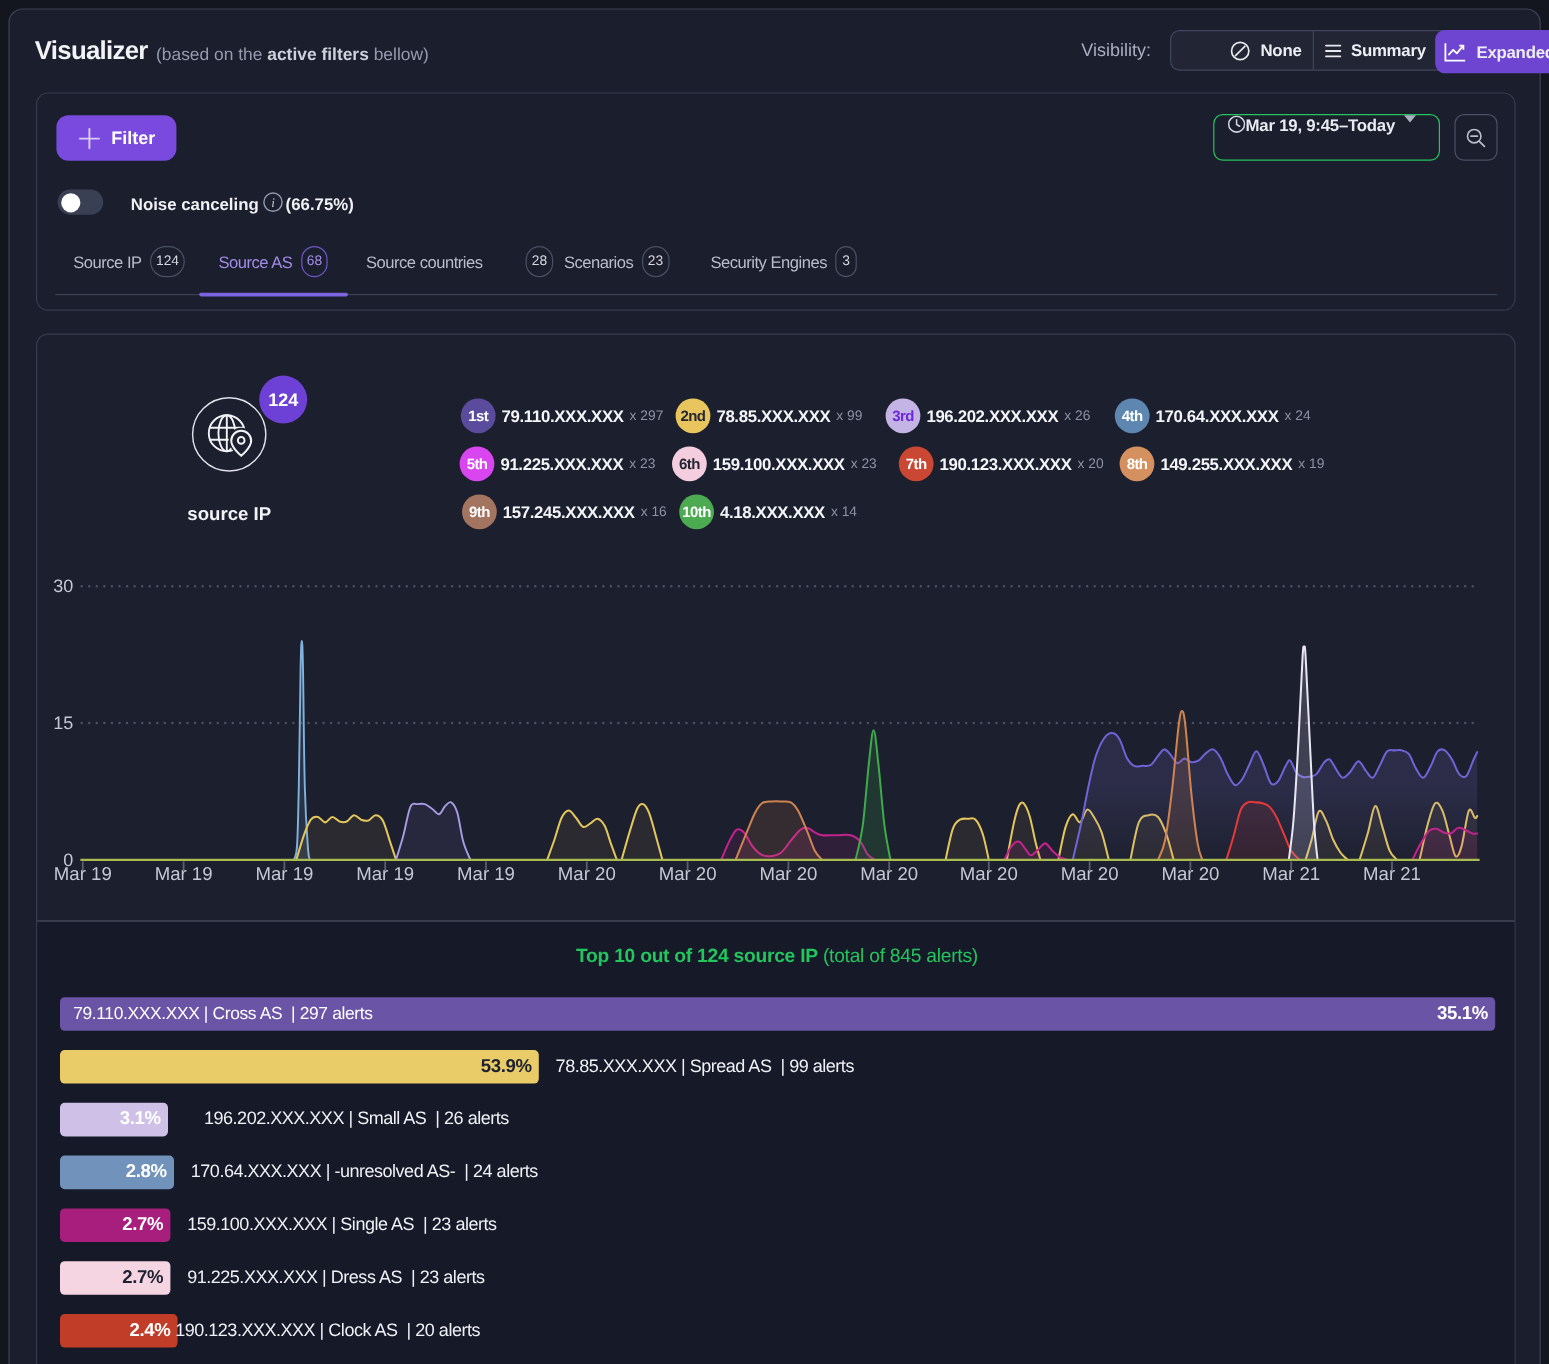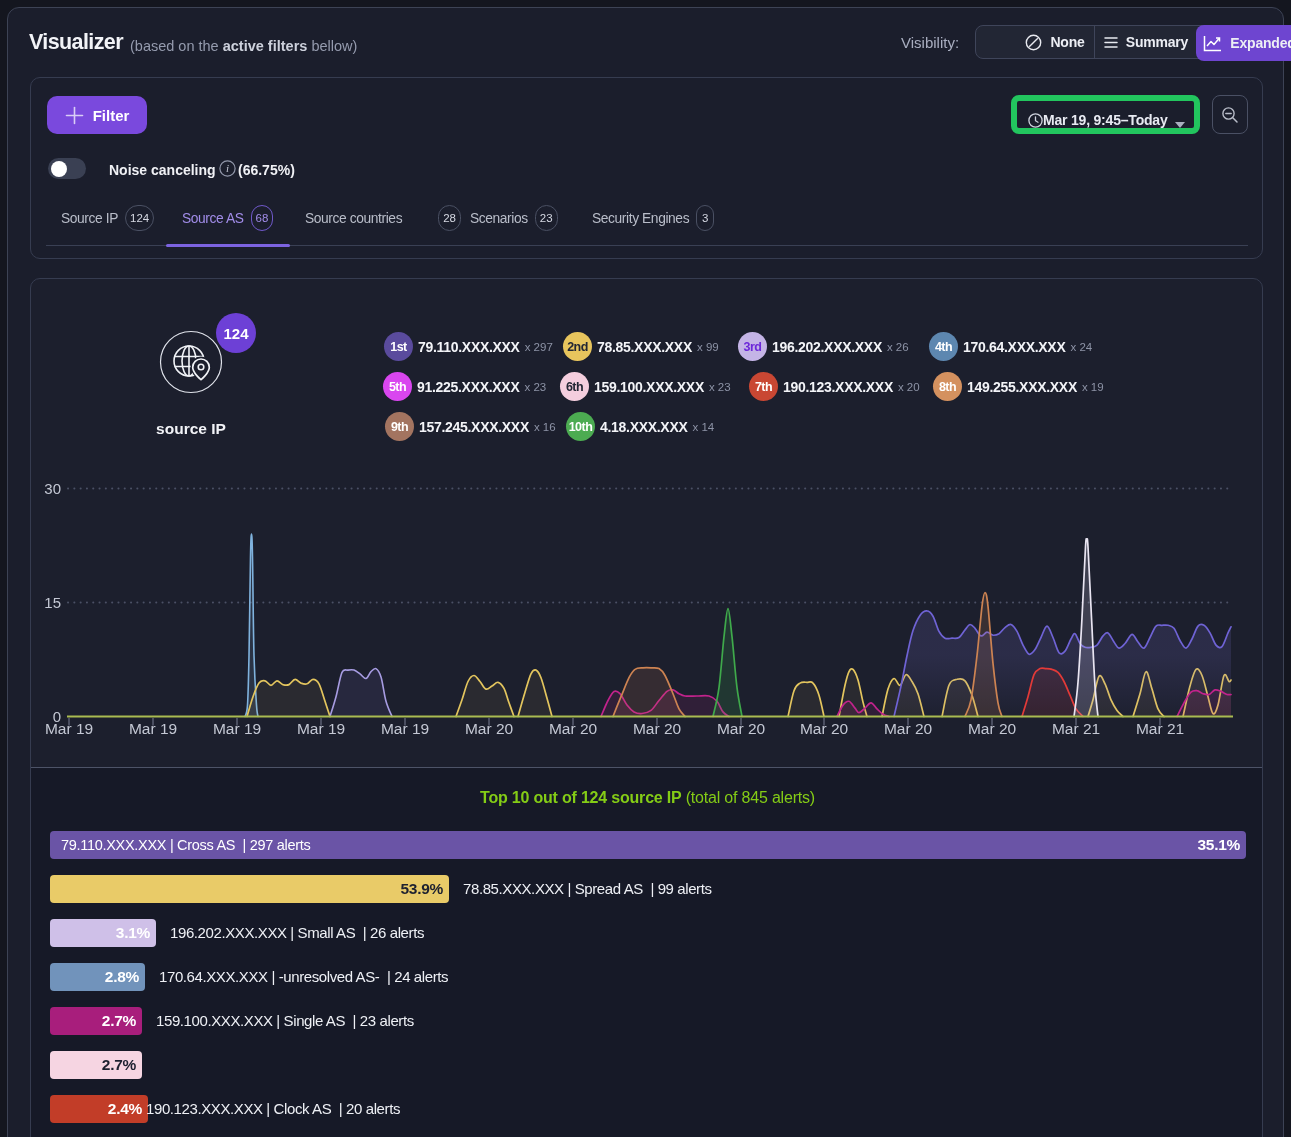--- a/index.html
+++ b/index.html
@@ -17,21 +17,21 @@
   font-size:14px; font-weight:bold; color:#eceef4; letter-spacing:-0.2px; }
 .seg .s1 { width:79px; border-right:1px solid #3f455a; }
 .seg .s2 { width:102px; }
 .seg .s3 { width:107px; background:#6e45d0; border-radius:8px; margin:-1px; height:36px; }
 .fpanel { position:absolute; left:22px; top:69px; width:1233px; height:182px;
   border:1px solid #363c50; border-radius:10px; }
 .fbtn { position:absolute; left:16px; top:18px; width:100px; height:38px; border-radius:10px;
   background:#7a49dd; display:flex; align-items:center; justify-content:center; gap:9px;
   color:#fff; font-size:15px; font-weight:bold; }
 .datechip { position:absolute; left:980px; top:17px; width:189px; height:39px;
-  border:6px solid #22c55e; border-radius:8px; display:flex; align-items:flex-end;
+  border:1px solid #22c55e; border-radius:8px; display:flex; align-items:flex-start;
   padding-left:11px; gap:0; color:#e8eaf2; font-size:14px; font-weight:bold; white-space:nowrap; letter-spacing:-0.2px; }
 .caret { width:0; height:0; border-left:5.5px solid transparent; border-right:5.5px solid transparent;
   border-top:6.5px solid #aab0c0; margin-left:7px; }
 .searchbtn { position:absolute; left:1181px; top:17px; width:36px; height:39px;
   border:1px solid #4a5064; border-radius:8px; display:flex; align-items:center; justify-content:center; }
 .toggle { position:absolute; left:17px; top:80px; width:38px; height:21px; border-radius:11px;
   background:#3a4053; }
 .knob { position:absolute; left:2.5px; top:2.5px; width:16px; height:16px; border-radius:50%; background:#fff; }
 .nclbl { position:absolute; left:78px; top:84px; font-size:14px; font-weight:bold; color:#f0f1f5; }
 .ninfo { position:absolute; left:188px; top:82px; }
@@ -53,21 +53,21 @@
 .srcip { position:absolute; left:110px; top:141px; width:100px; text-align:center;
   font-size:15.5px; font-weight:bold; color:#f2f3f7; }
 .litem { position:absolute; display:flex; align-items:center; height:29px; }
 .lc { width:29px; height:29px; border-radius:50%; font-size:12.5px; font-weight:bold;
   display:flex; align-items:center; justify-content:center; margin-right:5px; letter-spacing:-0.5px; }
 .lip { font-size:14px; font-weight:bold; color:#f3f4f8; letter-spacing:-0.3px; }
 .lx { font-size:11.5px; color:#8d93a6; margin-left:5px; }
 .divider { position:absolute; left:0; top:488px; width:1233px; height:1.5px; background:#4d5367; }
 .bottom { position:absolute; left:0; top:489px; width:1233px; height:440px; background:#161927; }
 .btitle { position:absolute; left:0; top:21px; width:100%; text-align:center; font-size:16px;
-  color:#84cc16; letter-spacing:-0.2px; }
+  color:#22c55e; letter-spacing:-0.2px; }
 .bar { position:absolute; left:19px; height:28px; border-radius:4px; }
 .bpct { position:absolute; right:6px; top:0; line-height:28px; font-size:15.5px; font-weight:bold; letter-spacing:-0.3px; }
 .binlbl { position:absolute; left:11px; top:0; line-height:28px; font-size:14.5px; color:#fff; letter-spacing:-0.3px; }
 .blbl { position:absolute; height:28px; line-height:28px; font-size:15px; color:#eef0f5; letter-spacing:-0.4px; }
 </style></head>
 <body>
 <div class="card">
   <div class="title">Visualizer</div>
   <div class="subtitle">(based on the <b>active filters</b> bellow)</div>
   <div class="vis-label">Visibility:</div>
@@ -313,34 +313,35 @@
     <div class="bottom">
       <div class="btitle"><b>Top 10 out of 124 source IP</b> (total of 845 alerts)</div>
       <div class="bar" style="top:63px;width:1196px;background:#6a54a6;">
           <span class="binlbl">79.110.XXX.XXX | Cross AS&nbsp; | 297 alerts</span>
           <span class="bpct" style="color:#ffffff;">35.1%</span>
         </div>
         <div class="bar" style="top:107px;width:399px;background:#e9cb68;">
           <span class="bpct" style="color:#1d2130;">53.9%</span>
         </div>
         <div class="blbl" style="top:107px;left:432px;">78.85.XXX.XXX | Spread AS&nbsp; | 99 alerts</div>
-        <div class="bar" style="top:151px;width:106px;background:#cfc0e8;">
+        <div class="bar" style="top:151px;width:90px;background:#cfc0e8;">
           <span class="bpct" style="color:#ffffff;">3.1%</span>
         </div>
         <div class="blbl" style="top:151px;left:139px;">196.202.XXX.XXX | Small AS&nbsp; | 26 alerts</div>
         <div class="bar" style="top:195px;width:95px;background:#7193bb;">
           <span class="bpct" style="color:#ffffff;">2.8%</span>
         </div>
         <div class="blbl" style="top:195px;left:128px;">170.64.XXX.XXX | -unresolved AS-&nbsp; | 24 alerts</div>
         <div class="bar" style="top:239px;width:92px;background:#a81e7c;">
           <span class="bpct" style="color:#ffffff;">2.7%</span>
         </div>
         <div class="blbl" style="top:239px;left:125px;">159.100.XXX.XXX | Single AS&nbsp; | 23 alerts</div>
         <div class="bar" style="top:283px;width:92px;background:#f6d5e2;">
           <span class="bpct" style="color:#1d2130;">2.7%</span>
         </div>
+        <div class="blbl" style="top:283px;left:125px;">91.225.XXX.XXX | Dress AS&nbsp; | 23 alerts</div>
         <div class="bar" style="top:327px;width:98px;background:#c23d28;">
           <span class="bpct" style="color:#ffffff;">2.4%</span>
         </div>
         <div class="blbl" style="top:327px;left:115px;">190.123.XXX.XXX | Clock AS&nbsp; | 20 alerts</div>
     </div>
   </div>
 </div>
 
 </body></html>

